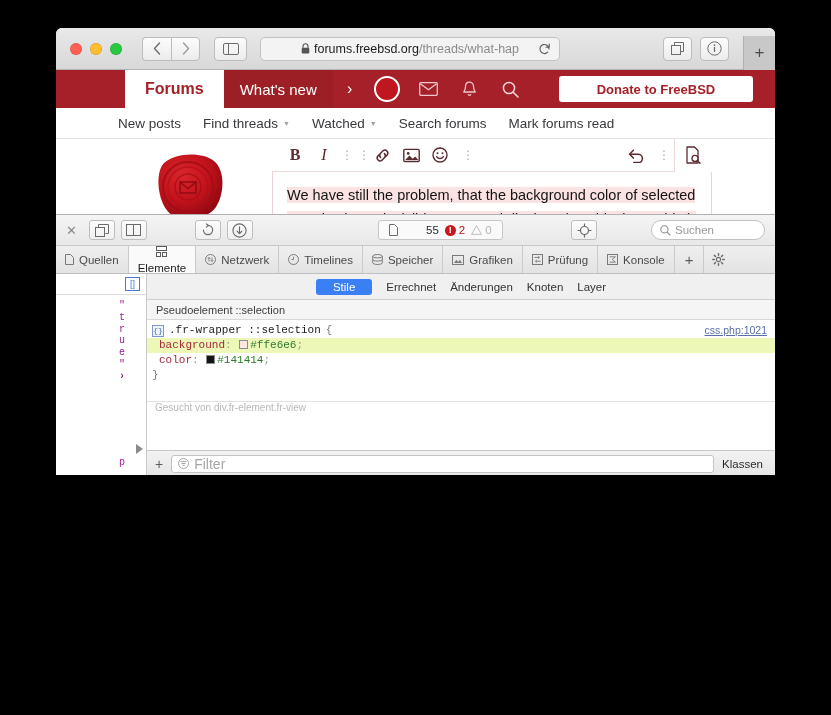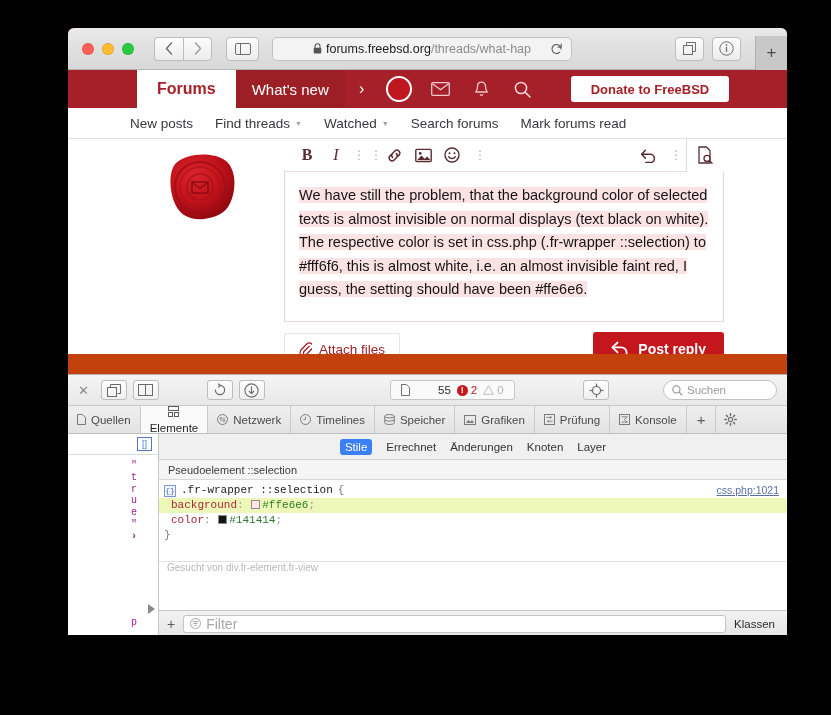--- a/index.html
+++ b/index.html
@@ -6,23 +6,23 @@
   html, body {
     width: 831px; height: 715px;
     background: #000;
     font-family: "Liberation Sans", sans-serif;
     overflow: hidden;
   }
 
   
   #window {
     position: absolute;
-    left: 68px; top: 28px;
-    width: 719px; height: 607px;
-    background: #c2410c;
+    left: 56px; top: 28px;
+    width: 719px; height: 447px;
+    background: #fef9c3;
     border-radius: 6px 6px 0 0;
     overflow: hidden;
     box-shadow: 0 0 0 0.5px rgba(0,0,0,.35);
   }
 
   
   #titlebar {
     height: 42px;
     background: linear-gradient(to bottom,#e9e9e9,#d8d8d8);
     border-bottom: 1px solid #b4b4b4;
@@ -111,21 +111,21 @@
   .hdr-icon.chev { color: #ffffff; font-size: 16px; width: 34px; }
   #avatar-circle {
     width: 26px; height: 26px; border-radius: 50%;
     background: #c0161f;
     border: 2px solid #ffffff;
   }
   #donate {
     background: #fff; color: #a52028;
     font-weight: bold; font-size: 13px;
     border-radius: 3px;
-    padding: 0 20px;
+    padding: 0 38px;
     display: flex; align-items: center;
     margin: 6px 0 6px 28px;
     height: 26px;
   }
 
   
   #subnav {
     height: 31px;
     background: #fff;
     border-bottom: 1px solid #e2e2e2;
@@ -338,21 +338,21 @@
     height: 26px;
     background: #f0f0f0;
     border-bottom: 1px solid #cfcfcf;
     display: flex; align-items: center; justify-content: center;
     gap: 14px;
     font-size: 11.5px;
     color: #333;
   }
   #style-tabs .stab.active {
     background: #3b7ff5; color: #fff;
-    padding: 2px 5px; border-radius: 3px;
+    padding: 2px 17px; border-radius: 3px;
   }
   #pseudo-head {
     height: 20px;
     background: #f5f5f5;
     border-bottom: 1px solid #d8d8d8;
     display: flex; align-items: center;
     padding-left: 9px;
     font-size: 11px;
     color: #3c3c3c;
   }

